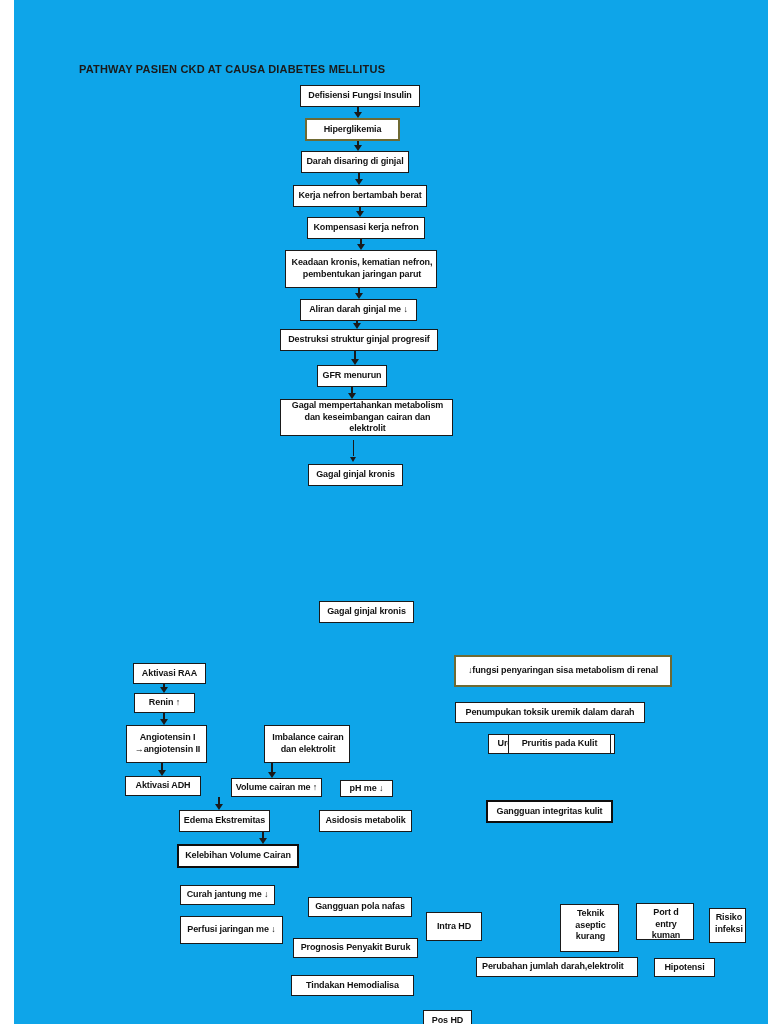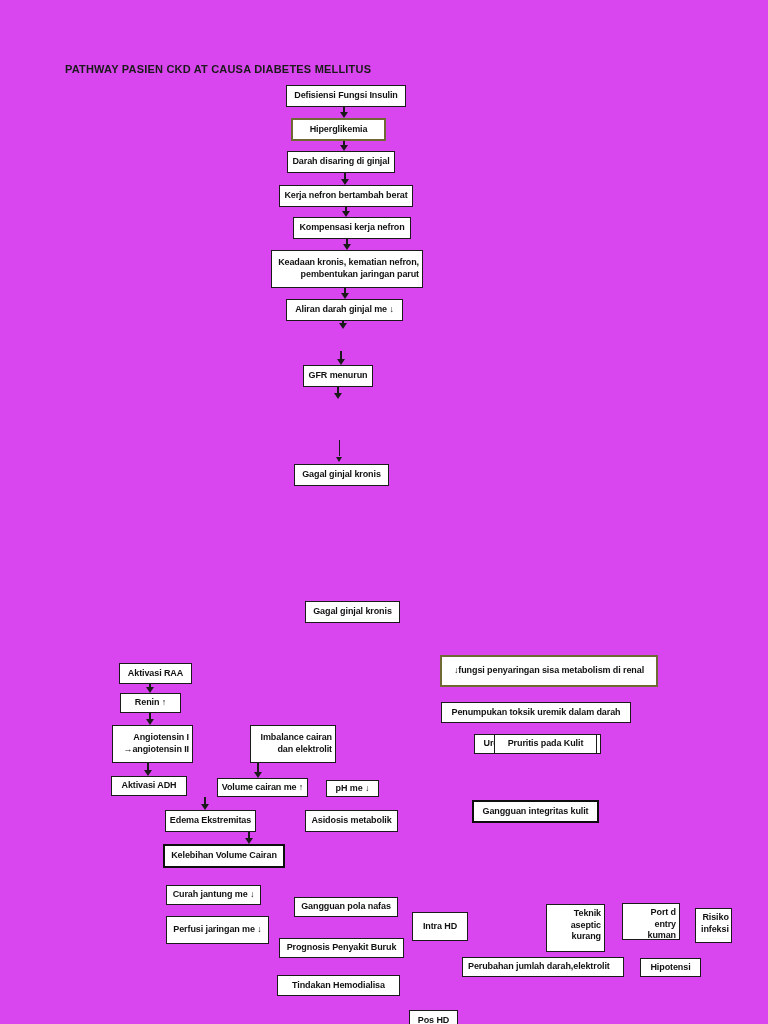--- a/index.html
+++ b/index.html
@@ -1,32 +1,32 @@
 <!DOCTYPE html>
 <html style="--ink: #1a1a1a; --highlight: #6f6a33;"><head>
 <meta charset="utf-8">
 <style>
   html,body{margin:0;padding:0;}
   body{
     width:768px;height:1024px;background:#ffffff;position:relative;overflow:hidden;
     font-family:"Liberation Sans",sans-serif;color:#111;
   }
-  .page{position:absolute;inset:0;background:#d946ef;}
+  .page{position:absolute;inset:0;background:#0ea5e9;margin-left:14px;}
   .title{
     position:absolute;left:65px;top:63px;font-size:11px;font-weight:700;
     letter-spacing:.2px;color:#1a1a1a;white-space:nowrap;
   }
   .node{
     position:absolute;box-sizing:border-box;background:#fff;
     border:1.4px solid var(--ink);
     display:flex;align-items:center;justify-content:center;
     text-align:center;font-size:9px;font-weight:700;line-height:1.3;
     padding:1px 3px;color:#111;letter-spacing:-0.1px;
   }
-  .node.la{justify-content:flex-start;text-align:right;padding-left:5px;}
+  .node.la{justify-content:flex-start;text-align:center;padding-left:5px;}
   .node.top{align-items:flex-start;padding-top:3px;}
   .node.olive{border:2.2px solid var(--highlight);}
   .node.thick{border:2.3px solid #0e0e0e;}
   .arrow{position:absolute;width:0;}
   .arrow .shaft{position:absolute;left:-0.9px;top:0;width:1.8px;height:calc(100% - 6px);background:var(--ink);}
   .arrow .head{position:absolute;bottom:0;left:-4px;width:0;height:0;
     border-left:4px solid transparent;border-right:4px solid transparent;border-top:6px solid var(--ink);}
   .arrow.thin .shaft{left:-0.5px;width:1px;}
   .arrow.thin .head{left:-3px;border-left-width:3px;border-right-width:3px;border-top-width:5px;}
 </style>
@@ -72,31 +72,33 @@
       <span class="shaft"></span>
       <span class="head"></span>
     </div>
 
   <div class="node" style="left:286px;top:299px;width:117px;height:22px">Aliran darah ginjal me ↓</div>
   <div class="arrow" style="left:343px;top:321px;height:8px">
       <span class="shaft"></span>
       <span class="head"></span>
     </div>
 
+  <div class="node" style="left:266px;top:329px;width:158px;height:22px">Destruksi struktur ginjal progresif</div>
   <div class="arrow" style="left:341px;top:351px;height:14px">
       <span class="shaft"></span>
       <span class="head"></span>
     </div>
 
   <div class="node" style="left:303px;top:365px;width:70px;height:22px">GFR menurun</div>
   <div class="arrow" style="left:338px;top:387px;height:12px">
       <span class="shaft"></span>
       <span class="head"></span>
     </div>
 
+  <div class="node la" style="left:266px;top:399px;width:173px;height:37px">Gagal mempertahankan metabolism dan keseimbangan cairan dan elektrolit</div>
   <div class="arrow thin" style="left:339px;top:440px;height:22px">
       <span class="shaft"></span>
       <span class="head"></span>
     </div>
 
   <div class="node" style="left:294px;top:464px;width:95px;height:22px">Gagal ginjal kronis</div>
 
   <div class="node" style="left:305px;top:601px;width:95px;height:22px">Gagal ginjal kronis</div>
 
   <div class="node" style="left:119px;top:663px;width:73px;height:21px">Aktivasi RAA</div>

